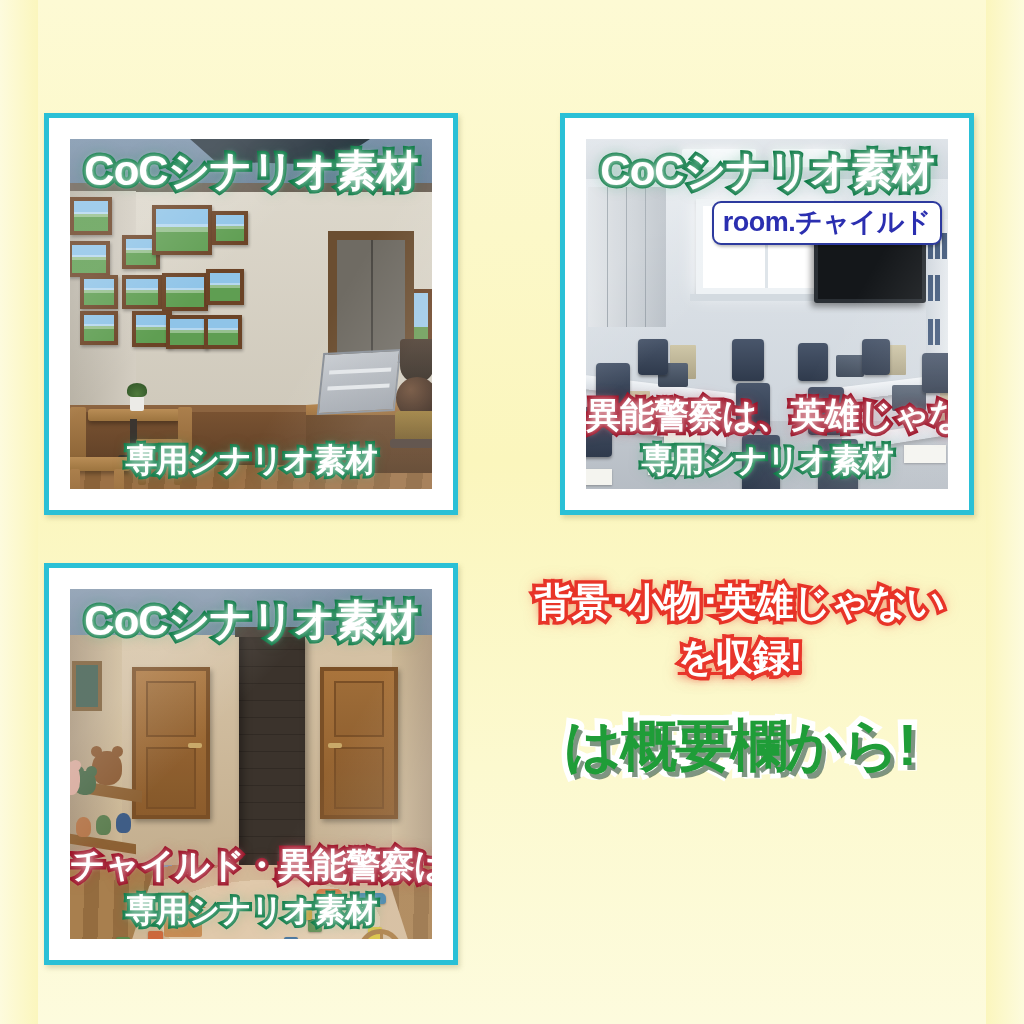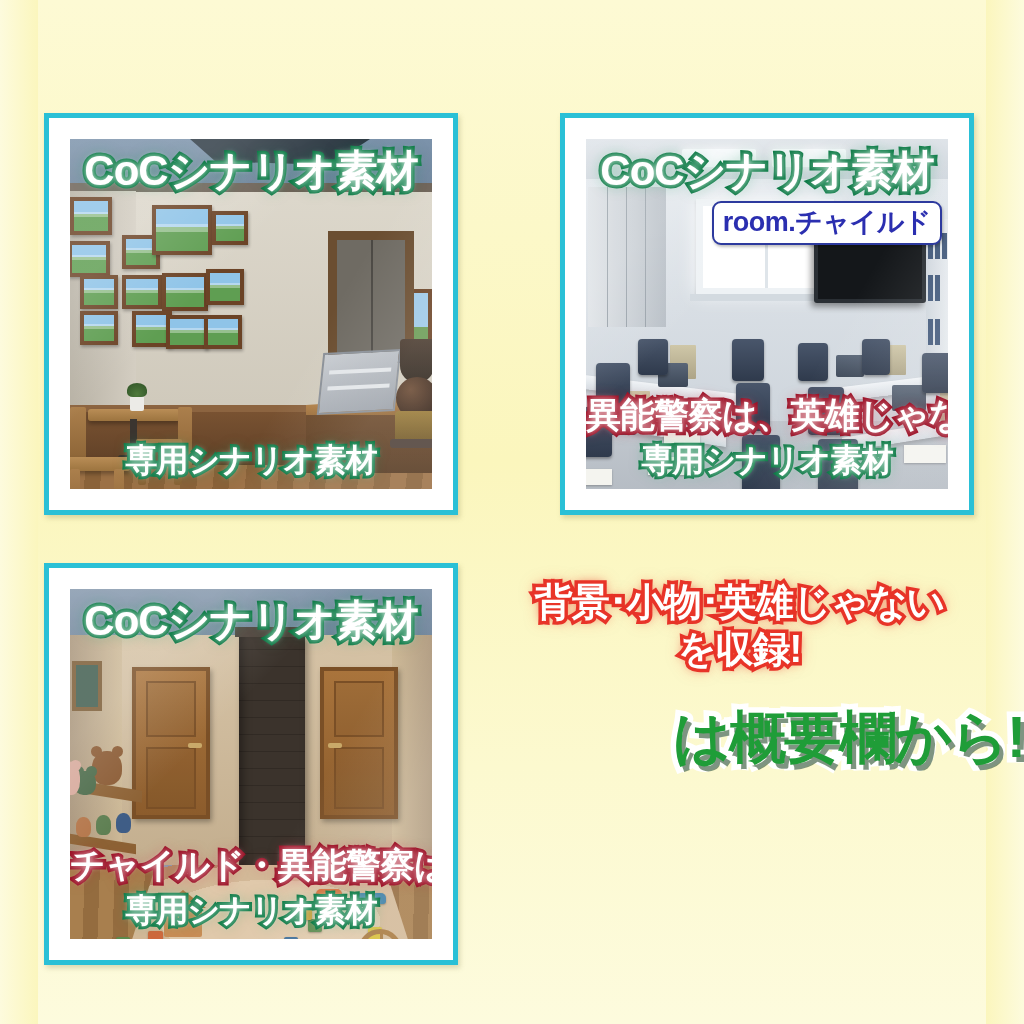--- a/index.html
+++ b/index.html
@@ -88,29 +88,29 @@
   }
 
   
   #promo{position:absolute;left:455px;top:580px;width:569px;height:330px;}
   .promo-red{
     text-align:center;font-size:38px;font-weight:700;color:#ffffff;
     -webkit-text-stroke:7px #e8352b;paint-order:stroke fill;
     text-shadow:0 0 8px rgba(235,55,40,.85),0 0 16px rgba(235,55,40,.5);
     white-space:nowrap;letter-spacing:-1px;line-height:1.18;
   }
-  .promo-red.l2{margin-top:2px;}
+  .promo-red.l2{margin-top:10px;text-decoration:underline;}
   .promo-green{
     text-align:center;font-size:57px;font-weight:700;color:#1f9d38;
     -webkit-text-stroke:11px #ffffff;paint-order:stroke fill;
     text-shadow:4px 5px 0 rgba(20,60,25,.55),0 0 3px rgba(255,255,255,.8);
     white-space:nowrap;letter-spacing:-2px;
   }
   #promo-green-1{margin-top:42px;margin-left:-22px;}
-  #promo-green-2{margin-top:28px;text-align:right;}
+  #promo-green-2{margin-top:28px;}
 
   
   .cafe-ceiling{position:absolute;left:0;top:0;width:100%;height:52px;background:linear-gradient(180deg,#7c93ab,#6b8299);}
   .cafe-ceiling-dark{position:absolute;left:120px;top:0;width:180px;height:26px;background:#2f3b45;clip-path:polygon(0 0,100% 0,78% 100%,14% 86%);}
   .cafe-wall{position:absolute;left:0;top:44px;width:100%;height:236px;background:linear-gradient(180deg,#ddd8cc,#cfc9bb);}
   .cafe-crown{position:absolute;left:0;top:44px;width:100%;height:9px;background:#6d6257;}
   .cafe-wall-left{position:absolute;left:0;top:52px;width:66px;height:232px;background:linear-gradient(90deg,#b7b1a4,#d4cec2);}
   .cafe-wainscot{position:absolute;left:0;top:270px;width:100%;height:60px;background:linear-gradient(180deg,#7a5332,#5e3f26);}
   .cafe-wains-top{position:absolute;left:0;top:266px;width:100%;height:7px;background:#8c6440;}
   .cafe-floor{position:absolute;left:0;top:326px;width:100%;height:70px;background:repeating-linear-gradient(96deg,#9c7146 0 16px,#8a6239 16px 32px);}

